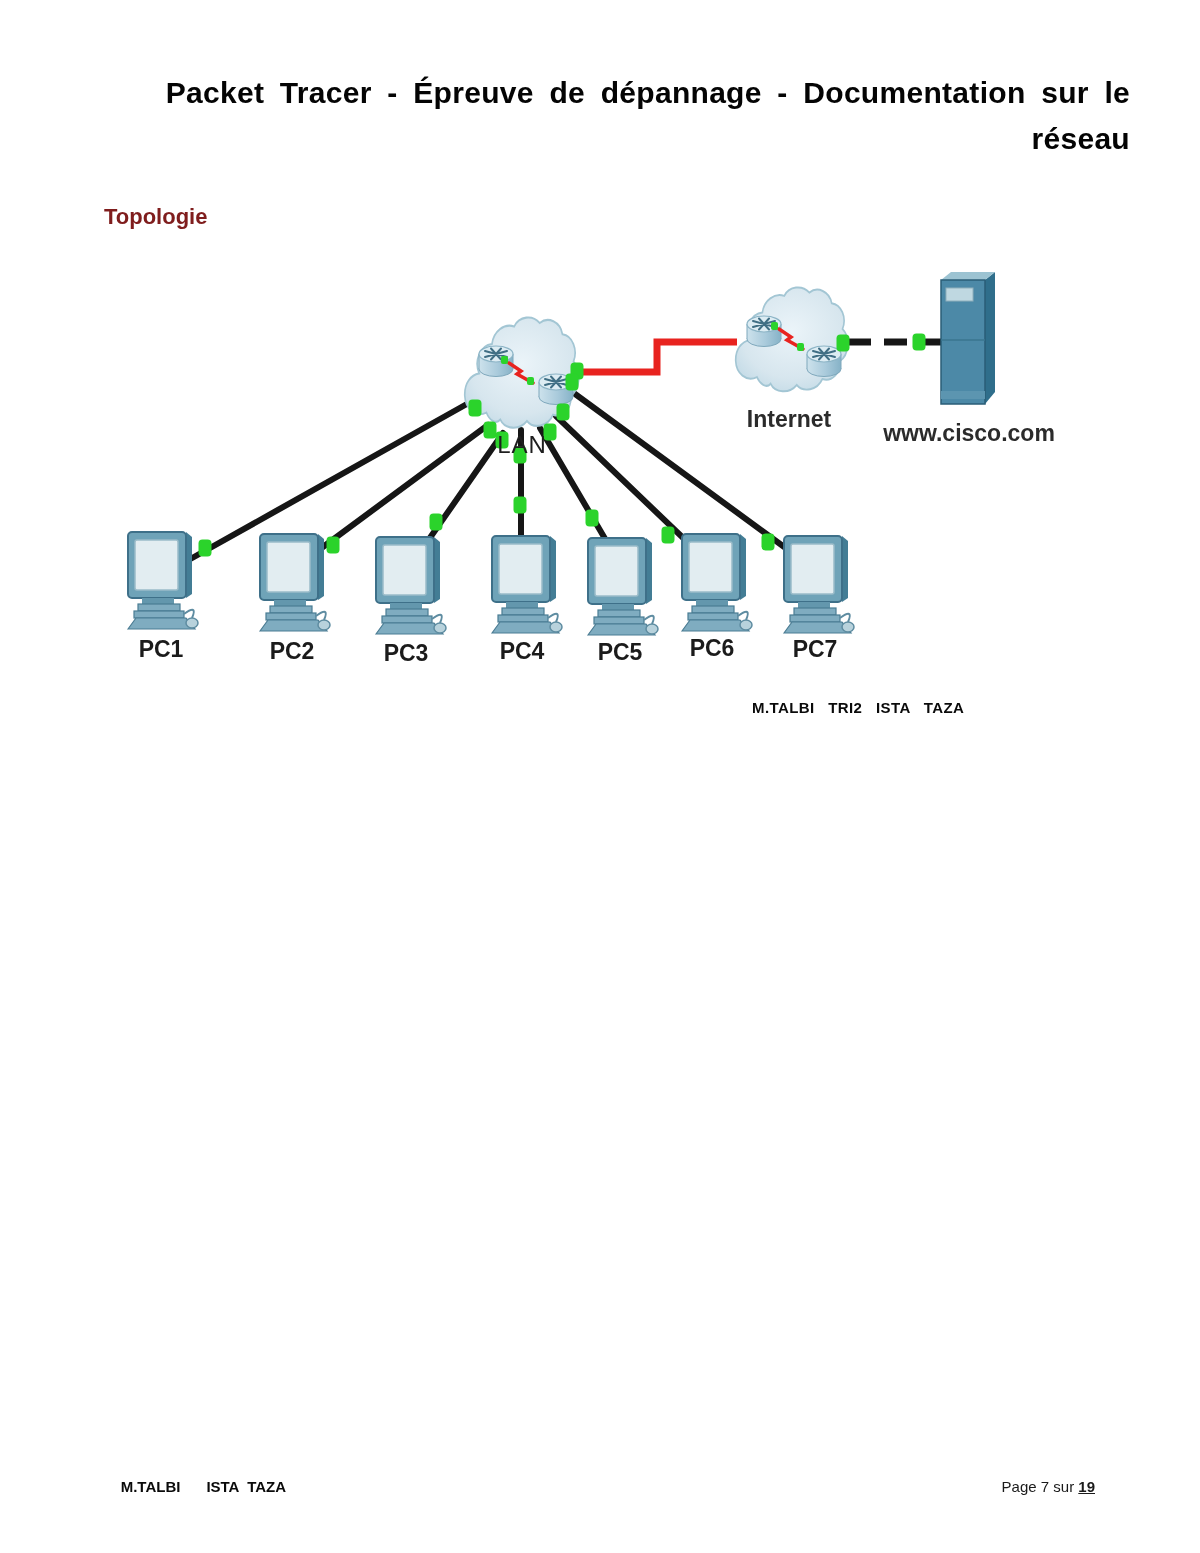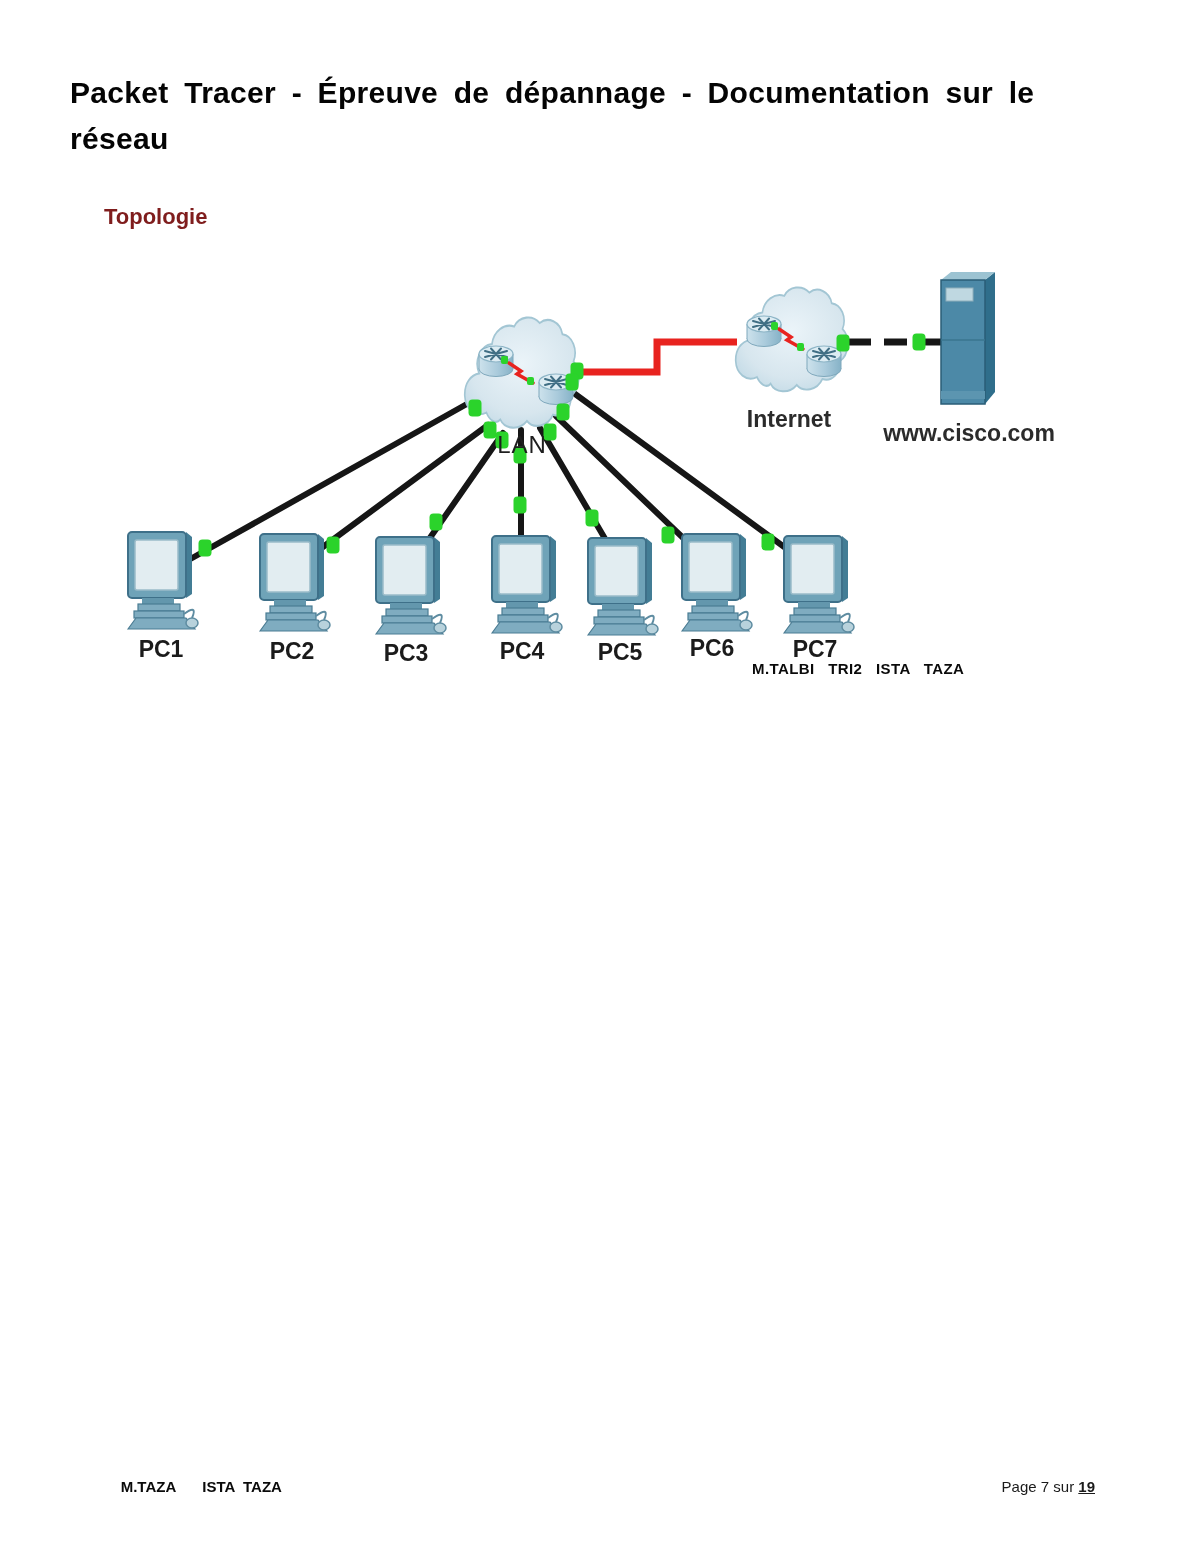--- a/index.html
+++ b/index.html
@@ -5,31 +5,31 @@
   html,body{margin:0;padding:0;background:#ffffff;}
   .page{
     position:relative;
     width:1200px;height:1553px;
     background:#ffffff;
     font-family:"Liberation Sans",sans-serif;
     overflow:hidden;
   }
   .doc-title{
     position:absolute;top:70px;left:70px;right:70px;
-    text-align:left;
+    text-align:right;
     font-size:30px;font-weight:700;color:#040404;
     line-height:46px;word-spacing:7px;letter-spacing:.3px;
   }
   .section-heading{
     position:absolute;top:204px;left:104px;
     font-size:22px;font-weight:700;color:#7f1d1d;
   }
   .topology-svg{position:absolute;top:250px;left:0;width:1200px;height:420px;}
   .author-note{
-    position:absolute;top:660px;left:752px;
+    position:absolute;top:699px;left:752px;
     font-size:15px;font-weight:700;color:#0a0a0a;
     white-space:pre;letter-spacing:.4px;
   }
   .footer-left{
     position:absolute;top:1461px;left:104px;
     font-size:15px;font-weight:700;color:#0a0a0a;white-space:pre;
   }
   .footer-left .org{margin-left:26px;text-align:right;}
   .footer-right{
     position:absolute;top:1461px;right:105px;
@@ -178,20 +178,20 @@
     <text class="pc-label" x="406" y="411" text-anchor="middle">PC3</text>
     <text class="pc-label" x="522" y="409" text-anchor="middle">PC4</text>
     <text class="pc-label" x="620" y="410" text-anchor="middle">PC5</text>
     <text class="pc-label" x="712" y="406" text-anchor="middle">PC6</text>
     <text class="pc-label" x="815" y="407" text-anchor="middle">PC7</text>
   </svg>
 
   <div class="author-note">M.TALBI   TRI2   ISTA   TAZA</div>
 
   <div class="footer-left">
-    <span>M.TAZA</span><span class="org">ISTA  TAZA</span>
+    <span>M.TALBI</span><span class="org">ISTA  TAZA</span>
   </div>
 
   <div class="footer-right">
     <span>Page 7 sur </span><span class="pagetotal">19</span>
   </div>
 
 </div>
 
 </body></html>

